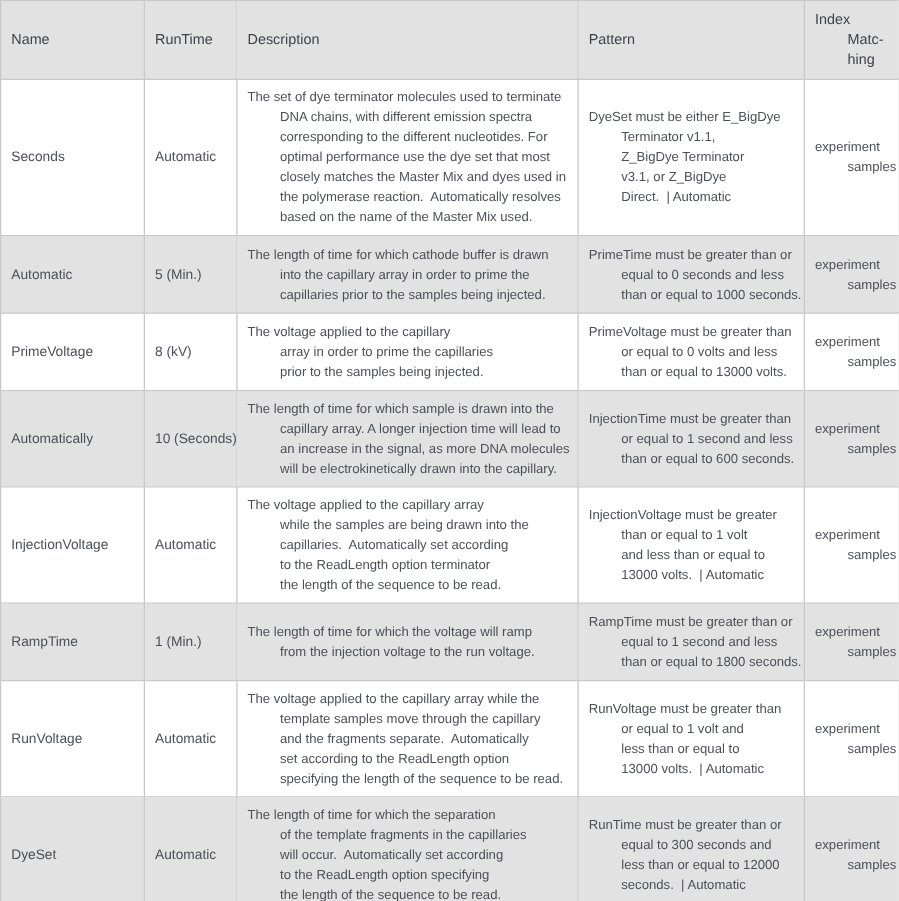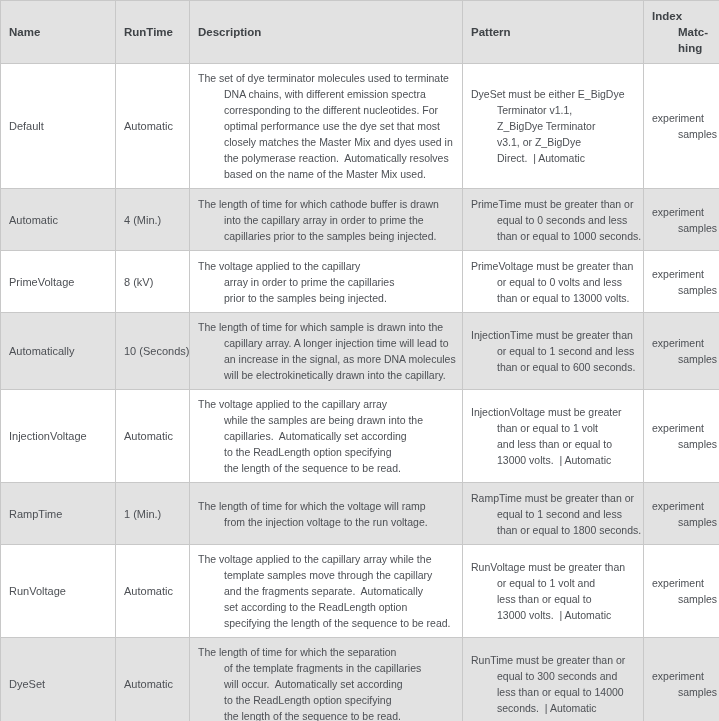--- a/index.html
+++ b/index.html
@@ -31,21 +31,21 @@
 
   th, td {
     border: 1px solid var(--border);
     vertical-align: middle;
     padding: 6px 8px;
     overflow: hidden;
   }
   thead tr { height: 63px; background: var(--shaded); }
   thead th {
     text-align: left;
-    font-weight: bold;
+    font-weight: normal;
     font-size: 11.5px;
     color: var(--header-text);
   }
   tbody tr { background: var(--white-row); }
   tbody tr.shaded { background: var(--shaded); }
 
   .celltext {
     white-space: pre;           
     padding-left: 26px;         
     text-indent: -26px;
@@ -87,21 +87,21 @@
       <th>
           <div class="celltext">Index
 Matc-
 hing</div>
         </th>
     </tr>
   </thead>
   <tbody id="table-body">
       <tr style="height: 123px;">
         <td class="cell-name">
-          <div class="celltext">Default</div>
+          <div class="celltext">Seconds</div>
         </td>
         <td class="cell-default">
           <div class="celltext">Automatic</div>
         </td>
         <td class="cell-description">
           <div class="celltext">The set of dye terminator molecules used to terminate
 DNA chains, with different emission spectra
 corresponding to the different nucleotides. For
 optimal performance use the dye set that most
 closely matches the Master Mix and dyes used in
@@ -118,21 +118,21 @@
         <td class="cell-index_matching">
           <div class="celltext">experiment
 samples</div>
         </td>
       </tr>
       <tr class="shaded" style="height: 62px;">
         <td class="cell-name">
           <div class="celltext">Automatic</div>
         </td>
         <td class="cell-default">
-          <div class="celltext">4 (Min.)</div>
+          <div class="celltext">5 (Min.)</div>
         </td>
         <td class="cell-description">
           <div class="celltext">The length of time for which cathode buffer is drawn
 into the capillary array in order to prime the
 capillaries prior to the samples being injected.</div>
         </td>
         <td class="cell-pattern">
           <div class="celltext">PrimeTime must be greater than or
 equal to 0 seconds and less
 than or equal to 1000 seconds.</div>
@@ -191,21 +191,21 @@
         <td class="cell-name">
           <div class="celltext">InjectionVoltage</div>
         </td>
         <td class="cell-default">
           <div class="celltext">Automatic</div>
         </td>
         <td class="cell-description">
           <div class="celltext">The voltage applied to the capillary array
 while the samples are being drawn into the
 capillaries.  Automatically set according
-to the ReadLength option specifying
+to the ReadLength option terminator
 the length of the sequence to be read.</div>
         </td>
         <td class="cell-pattern">
           <div class="celltext">InjectionVoltage must be greater
 than or equal to 1 volt
 and less than or equal to
 13000 volts.  | Automatic</div>
         </td>
         <td class="cell-index_matching">
           <div class="celltext">experiment
@@ -268,21 +268,21 @@
         <td class="cell-description">
           <div class="celltext">The length of time for which the separation
 of the template fragments in the capillaries
 will occur.  Automatically set according
 to the ReadLength option specifying
 the length of the sequence to be read.</div>
         </td>
         <td class="cell-pattern">
           <div class="celltext">RunTime must be greater than or
 equal to 300 seconds and
-less than or equal to 14000
+less than or equal to 12000
 seconds.  | Automatic</div>
         </td>
         <td class="cell-index_matching">
           <div class="celltext">experiment
 samples</div>
         </td>
       </tr>
     </tbody>
 </table>
 

